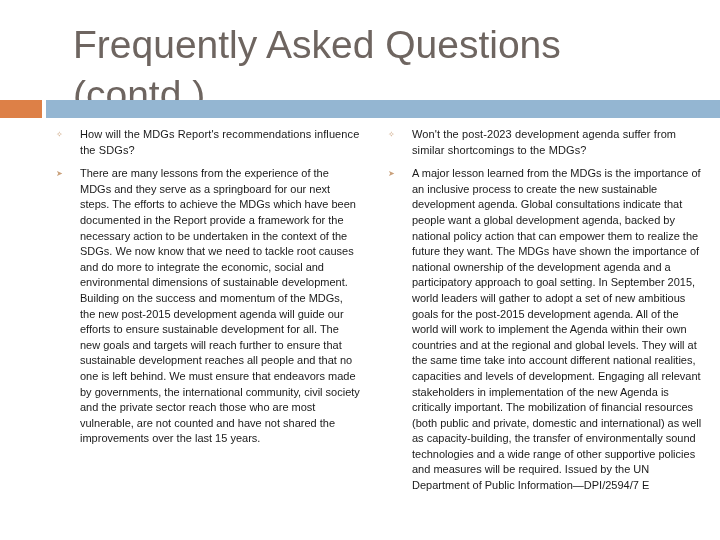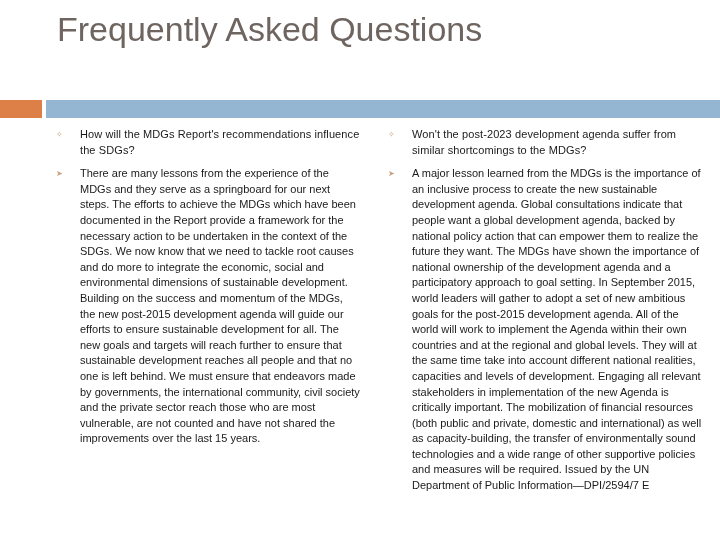--- a/index.html
+++ b/index.html
@@ -1,38 +1,39 @@
 <!DOCTYPE html>
 <html><head>
 <meta charset="utf-8">
 <style>
   html, body { margin: 0; padding: 0; background: #ffffff; }
   body { width: 720px; height: 540px; position: relative; overflow: hidden; font-family: "Liberation Sans", sans-serif; }
   .title {
     position: absolute; left: 57px; top: 4px; width: 640px;
-    font-size: 34px; line-height: 50px; color: #6e6560; font-weight: normal; margin: 0;
+    font-size: 39px; line-height: 50px; color: #6e6560; font-weight: normal; margin: 16px;
   }
   .band-orange { position: absolute; left: 0; top: 100px; width: 42px; height: 18px; background: #dd8047; }
   .band-blue { position: absolute; left: 46px; top: 100px; width: 674px; height: 18px; background: #94b6d2; }
   .col { position: absolute; top: 127px; }
   .col.left { left: 70px; width: 290px; }
   .col.right { left: 388px; width: 318px; }
   .item { position: relative; padding-left: 24px; margin-bottom: 8px; font-size: 11px; line-height: 15.6px; color: #1a1a1a; }
   .col.left .item { padding-left: 10px; }
   .col.left { left: 70px; }
   .bullet { position: absolute; left: -10px; top: 0; width: 10px; font-size: 8px; color: #c9a07a; }
   .col.right .bullet { left: 0; }
   .col.left .bullet { left: -14px; }
   .q { letter-spacing: 0.1px; }
 </style>
 </head>
 <body>
 
 <h1 class="title">
   <span>Frequently Asked Questions</span><br>
+  <span>(contd.)</span>
 </h1>
 
 <div class="band-orange"></div>
 <div class="band-blue"></div>
 
 <div class="col left">
   <div class="item q">
     <span class="bullet">✧</span>
     <span>How will the MDGs Report's recommendations influence the SDGs?</span>
   </div>

